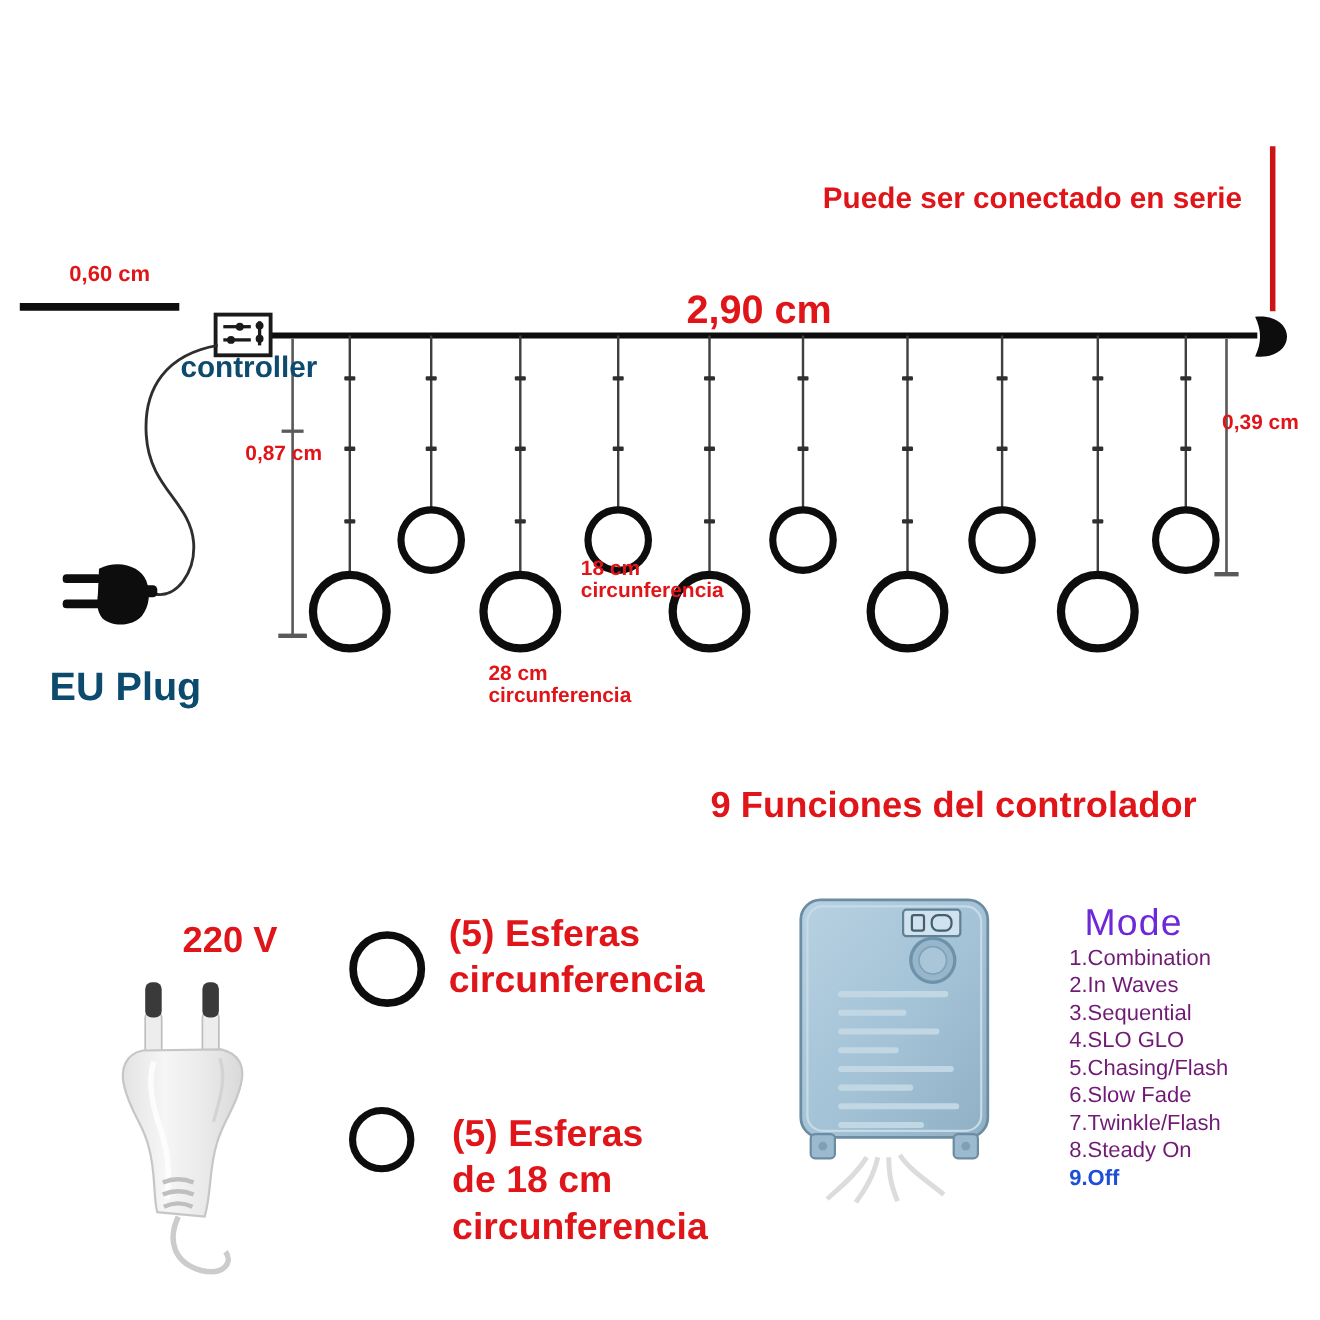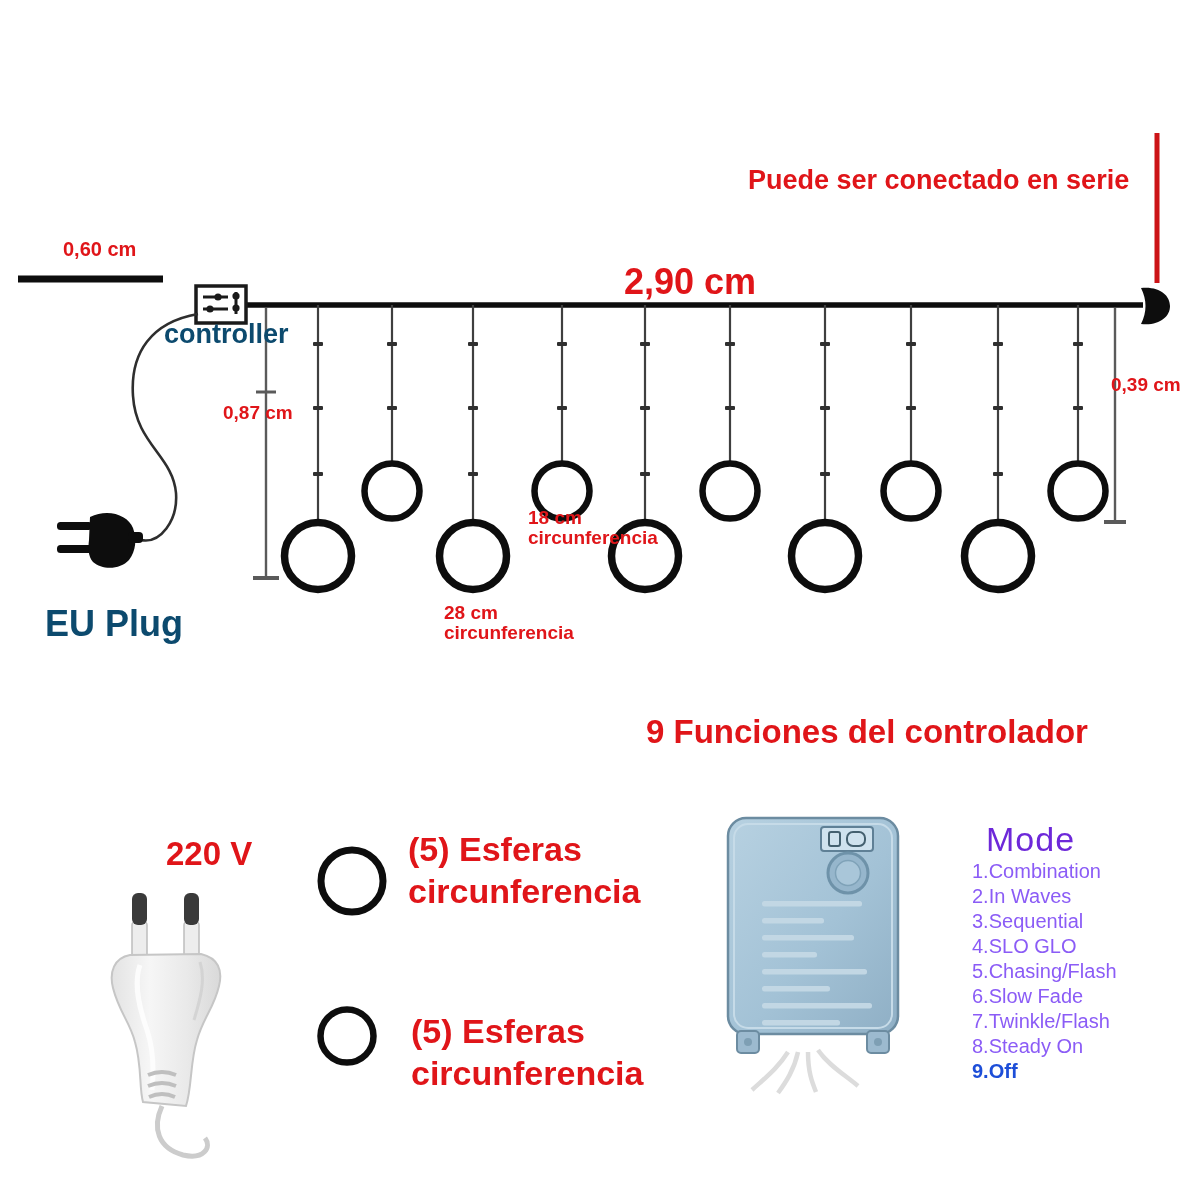--- a/index.html
+++ b/index.html
@@ -14,21 +14,21 @@
   .f27{font-size:27px;}
   .f29{font-size:36px;}
   .f33{font-size:33px;}
   .f34{font-size:34px;line-height:42px;}
   .blacktxt{color:#0c4a6e;}
   .mode-head{
     position:absolute;left:986px;top:820px;z-index:2;
     font-size:34px;color:#6d28d9;font-weight:normal;letter-spacing:1px;
   }
   .mode-list{position:absolute;left:972px;top:859px;z-index:2;}
-  .mode-item{font-size:20px;line-height:25px;color:#8b5cf6;font-weight:normal;white-space:nowrap;}
+  .mode-item{font-size:20px;line-height:25px;color:#701a75;font-weight:normal;white-space:nowrap;}
   .mode-item.last{font-weight:bold;color:#1d4ed8;}
   .two-line div{line-height:20px;}
 </style>
 </head>
 <body>
 
 <div class="canvas">
 
   <svg class="diagram" width="1200" height="1200" viewBox="0 0 1200 1200">
     <defs>
@@ -209,20 +209,21 @@
 
   <div class="lbl f33" style="left:126px;top:837px;margin-left:40px;">220 V</div>
 
   <div class="lbl f34" style="left:408px;top:828px;">
     <div>(5) Esferas</div>
     <div>circunferencia</div>
   </div>
 
   <div class="lbl f34" style="left:411px;top:1010px;">
     <div>(5) Esferas</div>
+    <div>de 18 cm</div>
     <div>circunferencia</div>
   </div>
 
   <div class="mode-head">Mode</div>
 
   <div class="mode-list">
     <div class="mode-item">1.Combination</div>
     <div class="mode-item">2.In Waves</div>
     <div class="mode-item">3.Sequential</div>
     <div class="mode-item">4.SLO GLO</div>

